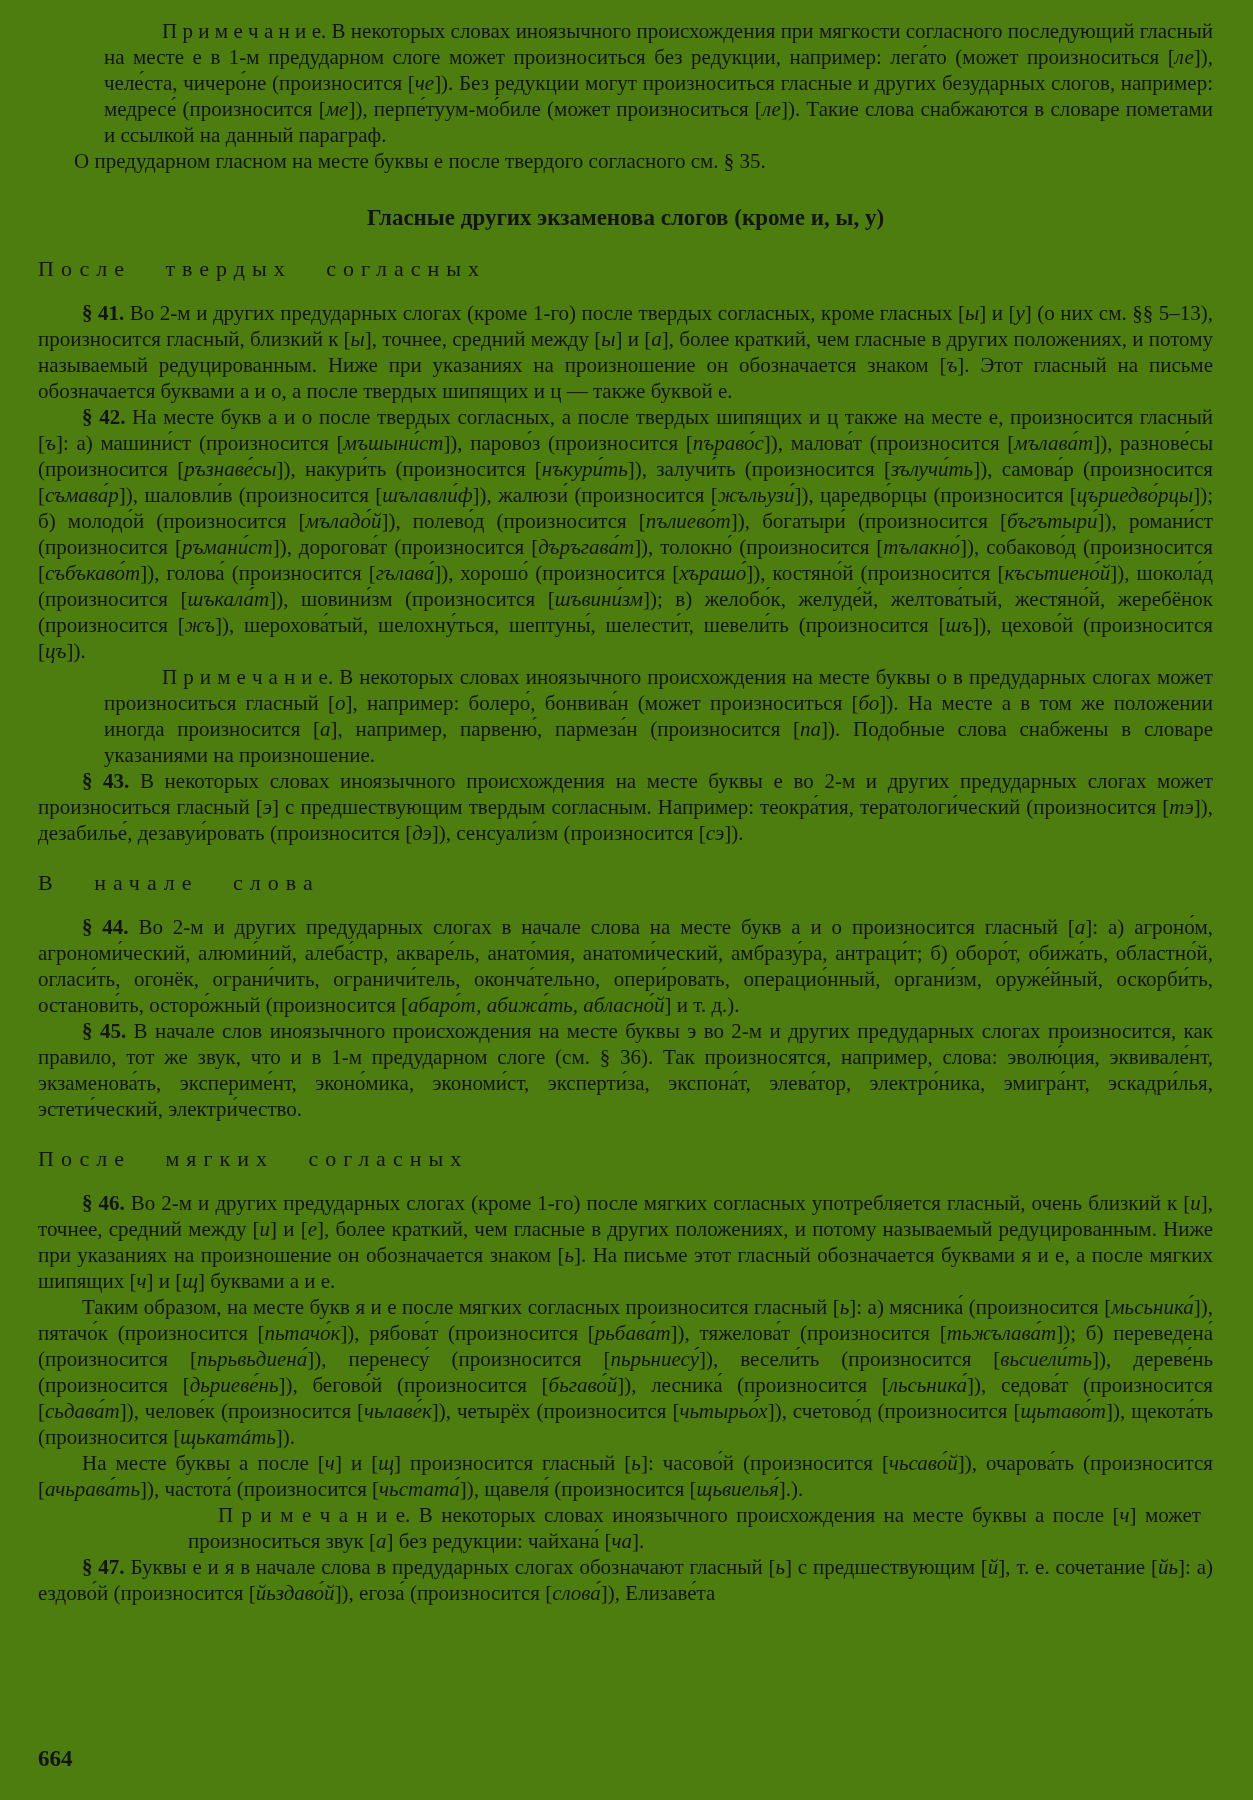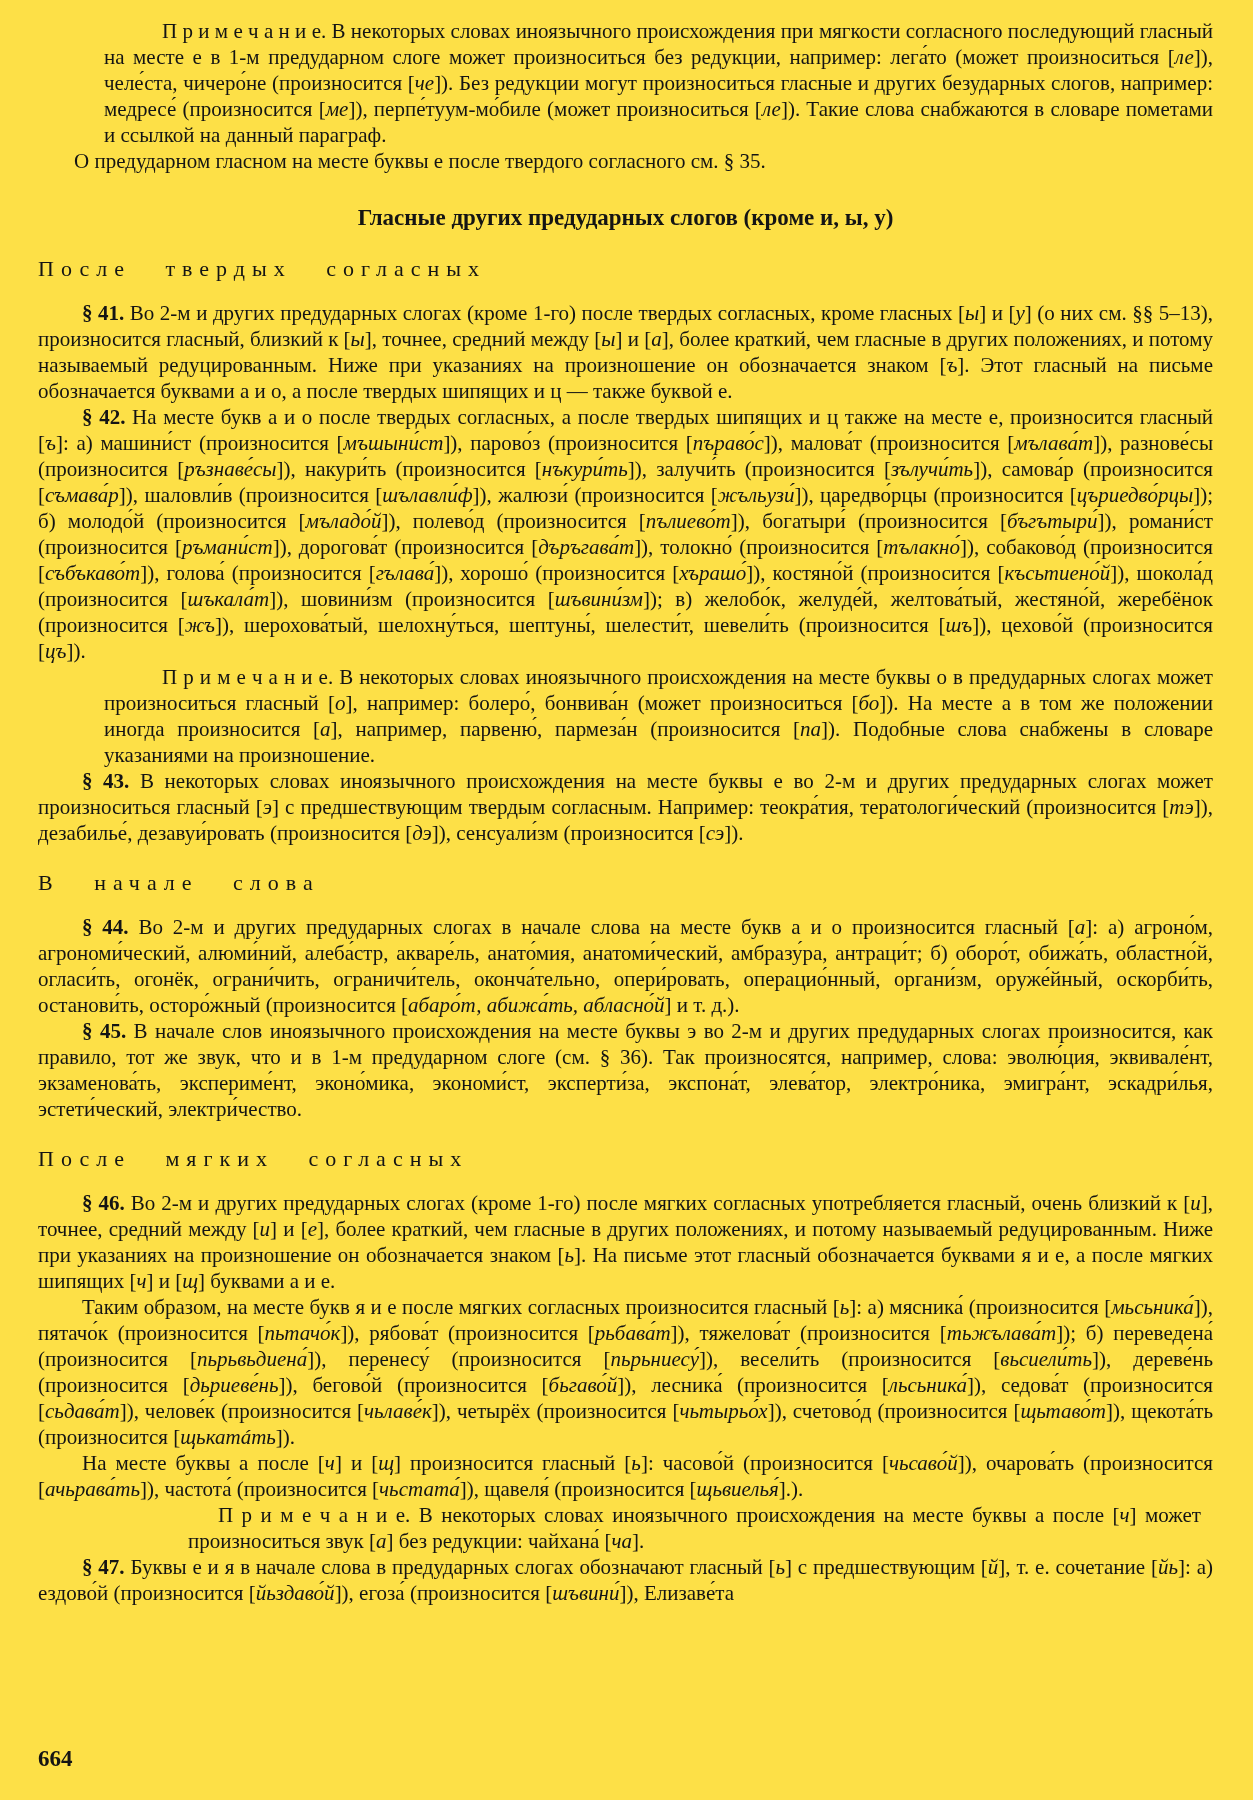--- a/index.html
+++ b/index.html
@@ -1,19 +1,19 @@
 <!DOCTYPE html>
 <html lang="ru"><head>
 <meta charset="utf-8">
 <style>
   html,body{margin:0;padding:0;}
   .page{
     width:1253px;
     height:1800px;
-    background:#fde047;
+    background:#4d7c0f;
     color:#141414;
     font-family:"Liberation Serif", serif;
     font-size:21px;
     line-height:26px;
     position:relative;
     box-sizing:border-box;
     padding:18px 40px 0 38px;
     overflow:hidden;
   }
   p{
@@ -62,21 +62,21 @@
 </style>
 </head>
 <body>
 
 <div class="page">
 
   <p class="note">П р и м е ч а н и е.  В некоторых словах иноязычного происхождения при мягкости согласного последующий гласный на месте е в 1-м предударном слоге может произноситься без редукции, например: лега́то (может произноситься [<i>ле</i>]), челе́ста, чичеро́не (произносится [<i>че</i>]). Без редукции могут произноситься гласные и других безударных слогов, например: медресе́ (произносится [<i>ме</i>]), перпе́туум-мо́биле (может произноситься [<i>ле</i>]). Такие слова снабжаются в словаре пометами и ссылкой на данный параграф.</p>
 
   <p class="ref">О предударном гласном на месте буквы е после твердого согласного см. § 35.</p>
 
-  <h1 class="section-heading">Гласные других предударных слогов (кроме и, ы, у)</h1>
+  <h1 class="section-heading">Гласные других экзаменова слогов (кроме и, ы, у)</h1>
 
   <h2 class="spaced-heading">После твердых согласных</h2>
 
   <p><b class="par-mark">§ 41.</b> Во 2-м и других предударных слогах (кроме 1-го) после твердых согласных, кроме гласных [<i>ы</i>] и [<i>у</i>] (о них см. §§ 5–13), произносится гласный, близкий к [<i>ы</i>], точнее, средний между [<i>ы</i>] и [<i>а</i>], более краткий, чем гласные в других положениях, и потому называемый редуцированным. Ниже при указаниях на произношение он обозначается знаком [<i>ъ</i>]. Этот гласный на письме обозначается буквами а и о, а после твердых шипящих и ц — также буквой е.</p>
 
   <p><b class="par-mark">§ 42.</b> На месте букв а и о после твердых согласных, а после твердых шипящих и ц также на месте е, произносится гласный [<i>ъ</i>]: а) машини́ст (произносится [<i>мъшыни́ст</i>]), парово́з (произносится [<i>пъраво́с</i>]), малова́т (произносится [<i>мълава́т</i>]), разнове́сы (произносится [<i>ръзнаве́сы</i>]), накури́ть (произносится [<i>нъкури́ть</i>]), залучи́ть (произносится [<i>зълучи́ть</i>]), самова́р (произносится [<i>съмава́р</i>]), шаловли́в (произносится [<i>шълавли́ф</i>]), жалюзи́ (произносится [<i>жъльузи́</i>]), царедво́рцы (произносится [<i>църиедво́рцы</i>]); б) молодо́й (произносится [<i>мъладо́й</i>]), полево́д (произносится [<i>пълиево́т</i>]), богатыри́ (произносится [<i>бъгътыри́</i>]), романи́ст (произносится [<i>ръмани́ст</i>]), дорогова́т (произносится [<i>дъръгава́т</i>]), толокно́ (произносится [<i>тълакно́</i>]), собаково́д (произносится [<i>събъкаво́т</i>]), голова́ (произносится [<i>гълава́</i>]), хорошо́ (произносится [<i>хърашо́</i>]), костяно́й (произносится [<i>късьтиено́й</i>]), шокола́д (произносится [<i>шъкала́т</i>]), шовини́зм (произносится [<i>шъвини́зм</i>]); в) желобо́к, желуде́й, желтова́тый, жестяно́й, жеребёнок (произносится [<i>жъ</i>]), шерохова́тый, шелохну́ться, шептуны́, шелести́т, шевели́ть (произносится [<i>шъ</i>]), цехово́й (произносится [<i>цъ</i>]).</p>
 
   <p class="note">П р и м е ч а н и е.  В некоторых словах иноязычного происхождения на месте буквы о в предударных слогах может произноситься гласный [<i>о</i>], например: болеро́, бонвива́н (может произноситься [<i>бо</i>]). На месте а в том же положении иногда произносится [<i>а</i>], например, парвеню́, пармеза́н (произносится [<i>па</i>]). Подобные слова снабжены в словаре указаниями на произношение.</p>
 
   <p><b class="par-mark">§ 43.</b> В некоторых словах иноязычного происхождения на месте буквы е во 2-м и других предударных слогах может произноситься гласный [<i>э</i>] с предшествующим твердым согласным. Например: теокра́тия, тератологи́ческий (произносится [<i>тэ</i>]), дезабилье́, дезавуи́ровать (произносится [<i>дэ</i>]), сенсуали́зм (произносится [<i>сэ</i>]).</p>
@@ -90,17 +90,17 @@
   <h2 class="spaced-heading">После мягких согласных</h2>
 
   <p><b class="par-mark">§ 46.</b> Во 2-м и других предударных слогах (кроме 1-го) после мягких согласных употребляется гласный, очень близкий к [<i>и</i>], точнее, средний между [<i>и</i>] и [<i>е</i>], более краткий, чем гласные в других положениях, и потому называемый редуцированным. Ниже при указаниях на произношение он обозначается знаком [<i>ь</i>]. На письме этот гласный обозначается буквами я и е, а после мягких шипящих [<i>ч</i>] и [<i>щ</i>] буквами а и е.</p>
 
   <p>Таким образом, на месте букв я и е после мягких согласных произносится гласный [<i>ь</i>]: а) мясника́ (произносится [<i>мьсьника́</i>]), пятачо́к (произносится [<i>пьтачо́к</i>]), рябова́т (произносится [<i>рьбава́т</i>]), тяжелова́т (произносится [<i>тьжълава́т</i>]); б) переведена́ (произносится [<i>пьрьвьдиена́</i>]), перенесу́ (произносится [<i>пьрьниесу́</i>]), весели́ть (произносится [<i>вьсиели́ть</i>]), дереве́нь (произносится [<i>дьриеве́нь</i>]), бегово́й (произносится [<i>бьгаво́й</i>]), лесника́ (произносится [<i>льсьника́</i>]), седова́т (произносится [<i>сьдава́т</i>]), челове́к (произносится [<i>чьлаве́к</i>]), четырёх (произносится [<i>чьтырьо́х</i>]), счетово́д (произносится [<i>щьтаво́т</i>]), щекота́ть (произносится [<i>щькатáть</i>]).</p>
 
   <p>На месте буквы а после [<i>ч</i>] и [<i>щ</i>] произносится гласный [<i>ь</i>]: часово́й (произносится [<i>чьсаво́й</i>]), очарова́ть (произносится [<i>ачьрава́ть</i>]), частота́ (произносится [<i>чьстата́</i>]), щавеля́ (произносится [<i>щьвиелья́</i>].).</p>
 
   <p class="note note-narrow">П р и м е ч а н и е.  В некоторых словах иноязычного происхождения на месте буквы а после [<i>ч</i>] может произноситься звук [<i>а</i>] без редукции: чайхана́ [<i>ча</i>].</p>
 
-  <p><b class="par-mark">§ 47.</b> Буквы е и я в начале слова в предударных слогах обозначают гласный [<i>ь</i>] с предшествующим [<i>й</i>], т. е. сочетание [<i>йь</i>]: а) ездово́й (произносится [<i>йьздаво́й</i>]), егоза́ (произносится [<i>шъвини́</i>]), Елизаве́та</p>
+  <p><b class="par-mark">§ 47.</b> Буквы е и я в начале слова в предударных слогах обозначают гласный [<i>ь</i>] с предшествующим [<i>й</i>], т. е. сочетание [<i>йь</i>]: а) ездово́й (произносится [<i>йьздаво́й</i>]), егоза́ (произносится [<i>слова́</i>]), Елизаве́та</p>
 
   <div class="page-number">664</div>
 
 </div>
 
 </body></html>

